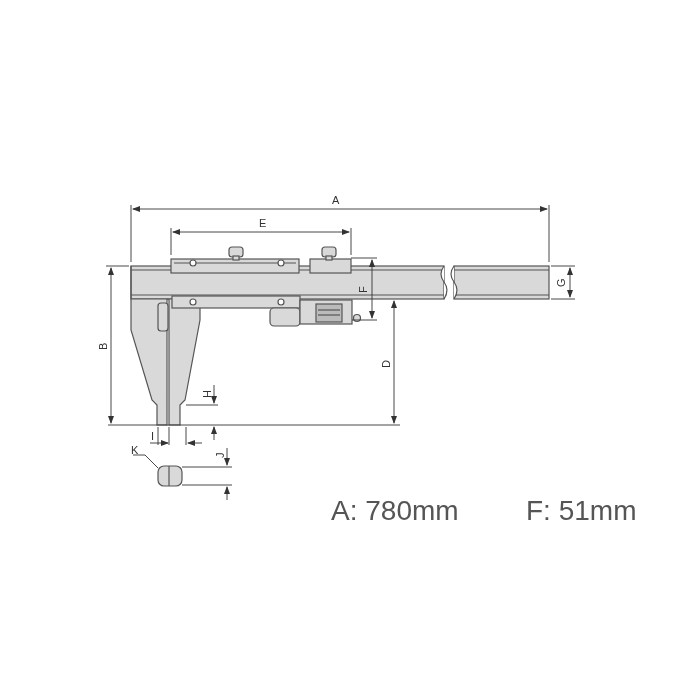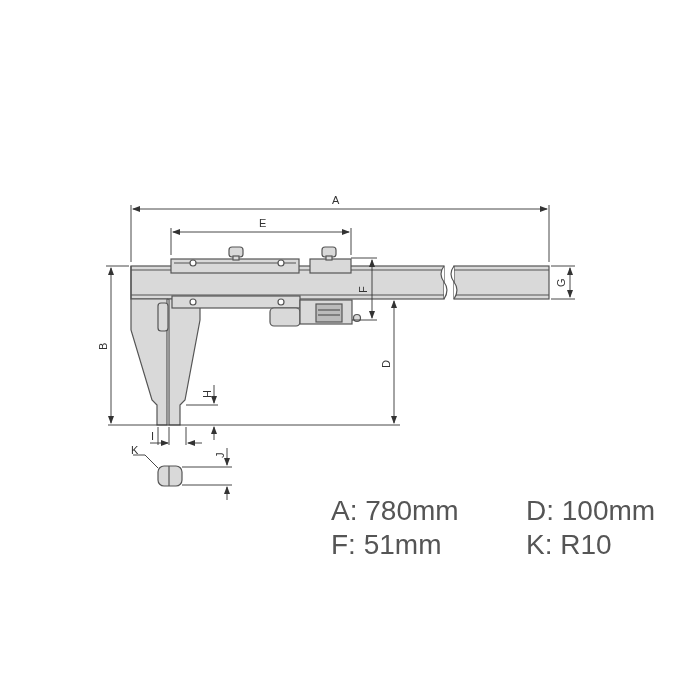--- a/index.html
+++ b/index.html
@@ -1,18 +1,18 @@
 <!DOCTYPE html>
 <html><head>
 <meta charset="utf-8">
 <style>
   html, body { margin:0; padding:0; background:#ffffff; }
   body { width:700px; height:700px; position:relative; overflow:hidden; font-family:"Liberation Sans", sans-serif; }
   #diagram { position:absolute; left:0; top:0; width:700px; height:700px; }
-  .spec-table { position:absolute; left:331px; top:494px; display:grid; grid-template-columns:195px 160px; row-gap:0; }
+  .spec-table { position:absolute; left:331px; top:494px; display:grid; grid-template-columns:195px 160px; row-gap:14px; }
   .spec { font-family:"Liberation Sans", sans-serif; font-size:28px; color:#555555; line-height:33.5px; white-space:nowrap; }
   .dimlabel { font-family:"Liberation Sans", sans-serif; font-size:11px; fill:#333333; }
 </style>
 </head>
 <body>
 
 <svg id="diagram" viewBox="0 0 700 700" xmlns="http://www.w3.org/2000/svg">
   <defs>
     <marker id="arr" markerWidth="8" markerHeight="6" refX="7" refY="3" orient="auto" markerUnits="userSpaceOnUse">
       <path d="M0,0 L8,3 L0,6 z" fill="#333"></path>
@@ -119,16 +119,14 @@
   <text class="dimlabel" x="0" y="0" transform="translate(107,350) rotate(-90)">B</text>
   <text class="dimlabel" x="0" y="0" transform="translate(390,368) rotate(-90)">D</text>
   <text class="dimlabel" x="0" y="0" transform="translate(211,398) rotate(-90)">H</text>
   <text class="dimlabel" x="151" y="440">I</text>
   <text class="dimlabel" x="0" y="0" transform="translate(224,458) rotate(-90)">J</text>
   <text class="dimlabel" x="131" y="454">K</text>
 </svg>
 
 <div class="spec-table">
   <div class="spec">A: 780mm</div>
-  <div class="spec">D: 100mm</div>
   <div class="spec">F: 51mm</div>
-  <div class="spec">K: R10</div>
 </div>
 
 </body></html>

